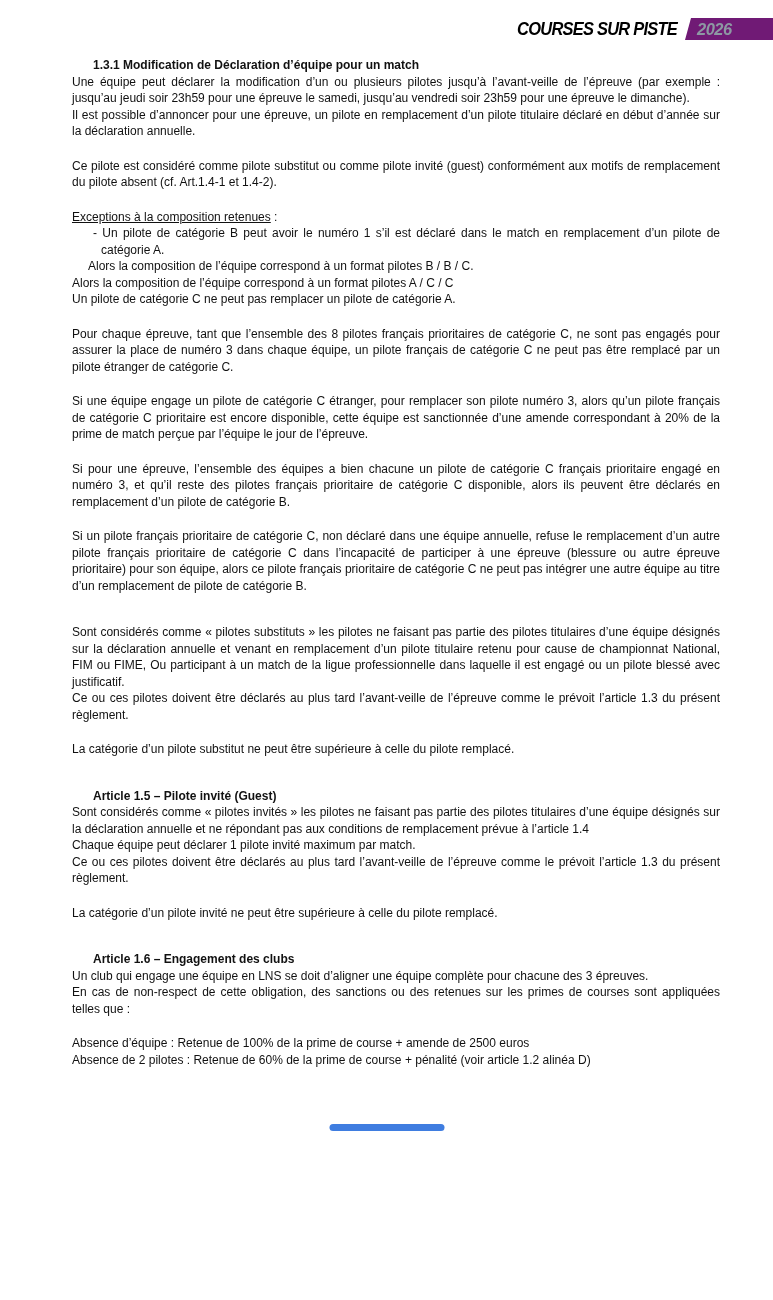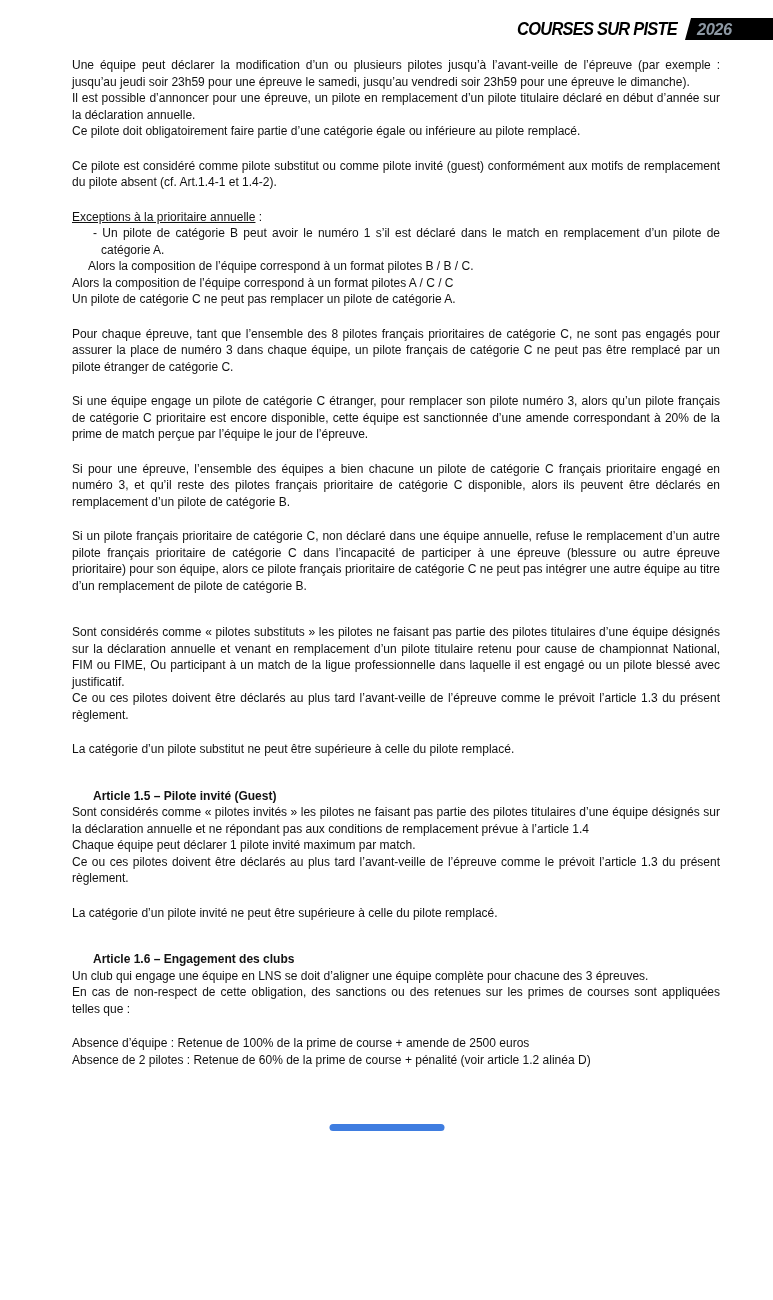--- a/index.html
+++ b/index.html
@@ -68,33 +68,33 @@
     background:#3f7de0;
   }
 </style>
 </head>
 <body>
 
 <div class="page">
 
   <div class="header">
     <span class="brand-text">COURSES SUR PISTE</span>
-    <span class="year-box" style="background: #000000;">
+    <span class="year-box" style="background: #701a75;">
       <span class="year" style="color: rgb(141, 152, 163);">2026</span>
     </span>
   </div>
 
   <div class="content">
+      <div class="blk blk-heading">1.3.1 Modification de Déclaration d’équipe pour un match</div>
       <div class="blk blk-para">Une équipe peut déclarer la modification d’un ou plusieurs pilotes jusqu’à l’avant-veille de l’épreuve (par exemple : jusqu’au jeudi soir 23h59 pour une épreuve le samedi, jusqu’au vendredi soir 23h59 pour une épreuve le dimanche).</div>
       <div class="blk blk-para">Il est possible d’annoncer pour une épreuve, un pilote en remplacement d’un pilote titulaire déclaré en début d’année sur la déclaration annuelle.</div>
-      <div class="blk blk-para">Ce pilote doit obligatoirement faire partie d’une catégorie égale ou inférieure au pilote remplacé.</div>
       <div class="blk blk-gap"></div>
       <div class="blk blk-para">Ce pilote est considéré comme pilote substitut ou comme pilote invité (guest) conformément aux motifs de remplacement du pilote absent (cf. Art.1.4-1 et 1.4-2).</div>
       <div class="blk blk-gap"></div>
-      <div class="blk blk-para"><span class="u">Exceptions à la prioritaire annuelle</span><span> :</span></div>
+      <div class="blk blk-para"><span class="u">Exceptions à la composition retenues</span><span> :</span></div>
       <div class="blk blk-bullet">- Un pilote de catégorie B peut avoir le numéro 1 s’il est déclaré dans le match en remplacement d’un pilote de catégorie A.</div>
       <div class="blk blk-indent">Alors la composition de l’équipe correspond à un format pilotes B / B / C.</div>
       <div class="blk blk-para">Alors la composition de l’équipe correspond à un format pilotes A / C / C</div>
       <div class="blk blk-para">Un pilote de catégorie C ne peut pas remplacer un pilote de catégorie A.</div>
       <div class="blk blk-gap"></div>
       <div class="blk blk-para">Pour chaque épreuve, tant que l’ensemble des 8 pilotes français prioritaires de catégorie C, ne sont pas engagés pour assurer la place de numéro 3 dans chaque équipe, un pilote français de catégorie C ne peut pas être remplacé par un pilote étranger de catégorie C.</div>
       <div class="blk blk-gap"></div>
       <div class="blk blk-para">Si une équipe engage un pilote de catégorie C étranger, pour remplacer son pilote numéro 3, alors qu’un pilote français de catégorie C prioritaire est encore disponible, cette équipe est sanctionnée d’une amende correspondant à 20% de la prime de match perçue par l’équipe le jour de l’épreuve.</div>
       <div class="blk blk-gap"></div>
       <div class="blk blk-para">Si pour une épreuve, l’ensemble des équipes a bien chacune un pilote de catégorie C français prioritaire engagé en numéro 3, et qu’il reste des pilotes français prioritaire de catégorie C disponible, alors ils peuvent être déclarés en remplacement d’un pilote de catégorie B.</div>

